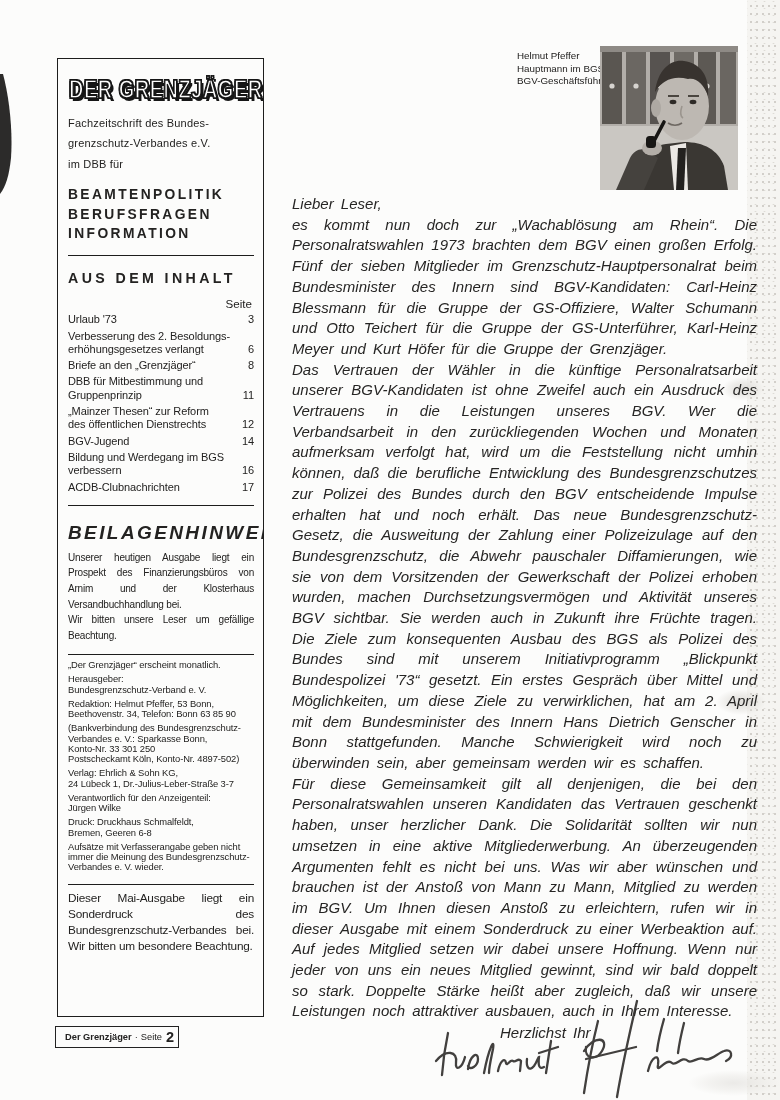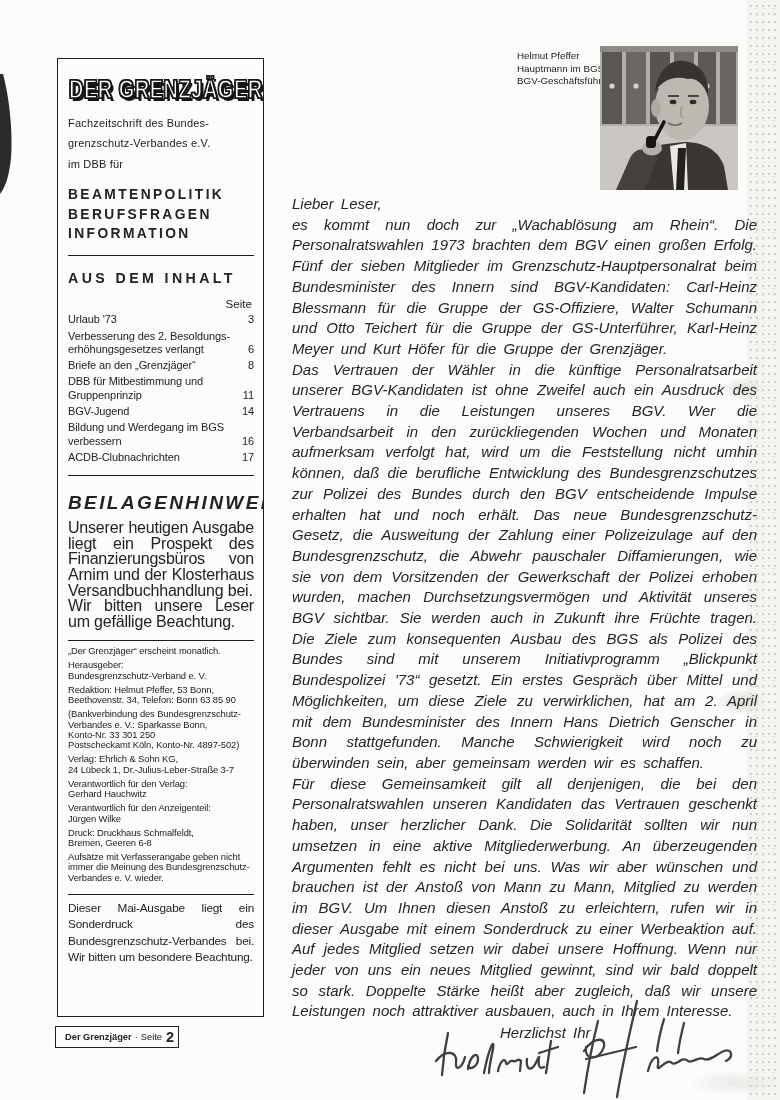--- a/index.html
+++ b/index.html
@@ -32,21 +32,21 @@
   .subtitle{margin-top:12px;font-size:11px;line-height:20.3px;letter-spacing:.2px;}
   .keywords{margin-top:11px;font-weight:bold;font-size:13.8px;line-height:19.8px;letter-spacing:2.4px;}
   .rule{border-top:1.7px solid #1d1d1c;margin-top:11px;}
   .toc-heading{margin-top:14px;font-weight:bold;font-size:14.2px;letter-spacing:3.4px;}
   .seite{margin-top:11px;text-align:right;font-size:11.6px;padding-right:2px;}
   .toc{margin-top:3px;}
   .toc-row{position:relative;padding-right:17px;margin-top:3px;
     font-size:11px;line-height:13.3px;letter-spacing:-0.1px;white-space:pre-line;}
   .toc-page{position:absolute;right:0;bottom:0;width:16px;text-align:right;white-space:nowrap;}
   .b-heading{margin-top:16px;font-weight:bold;font-size:19px;letter-spacing:2.4px;font-style:italic;}
-  .b-body{margin-top:6px;font-size:16px;line-height:15.6px;letter-spacing:-0.2px;
+  .b-body{margin-top:6px;font-size:10px;line-height:15.6px;letter-spacing:-0.2px;
     white-space:pre-line;text-align:justify;}
   .imprint{margin-top:5px;}
   .imprint p{margin:0 0 3.6px 0;font-size:9.4px;line-height:10.4px;
     letter-spacing:-0.1px;white-space:pre-line;}
   .notice{margin-top:5px;font-size:11.8px;line-height:16.2px;letter-spacing:-0.2px;text-align:justify;}
 
   
   .page-box{position:absolute;left:55px;top:1026px;width:124px;height:22px;
     border:1.4px solid #222;box-sizing:border-box;display:flex;align-items:center;
     padding-left:9px;background:#fcfcfb;}
@@ -102,20 +102,22 @@
     <div class="toc-heading">AUS DEM INHALT</div>
     <div class="seite">Seite</div>
 
     <div class="toc">
       <div class="toc-row"><span>Urlaub '73</span><span class="toc-page">3</span></div>
       <div class="toc-row"><span>Verbesserung des 2. Besoldungs-
 erhöhungsgesetzes verlangt</span><span class="toc-page">6</span></div>
       <div class="toc-row"><span>Briefe an den „Grenzjäger“</span><span class="toc-page">8</span></div>
       <div class="toc-row"><span>DBB für Mitbestimmung und
 Gruppenprinzip</span><span class="toc-page">11</span></div>
+      <div class="toc-row"><span>„Mainzer Thesen“ zur Reform
+des öffentlichen Dienstrechts</span><span class="toc-page">12</span></div>
       <div class="toc-row"><span>BGV-Jugend</span><span class="toc-page">14</span></div>
       <div class="toc-row"><span>Bildung und Werdegang im BGS
 verbessern</span><span class="toc-page">16</span></div>
       <div class="toc-row"><span>ACDB-Clubnachrichten</span><span class="toc-page">17</span></div>
     </div>
 
     <div class="rule"></div>
 
     <div class="b-heading">BEILAGENHINWEIS</div>
     <div class="b-body">Unserer heutigen Ausgabe liegt ein Prospekt des Finanzierungsbüros von Arnim und der Klosterhaus Versandbuchhandlung bei.
@@ -128,22 +130,20 @@
       <p>Herausgeber:
 Bundesgrenzschutz-Verband e. V.</p>
       <p>Redaktion: Helmut Pfeffer, 53 Bonn,
 Beethovenstr. 34, Telefon: Bonn 63 85 90</p>
       <p>(Bankverbindung des Bundesgrenzschutz-
 Verbandes e. V.: Sparkasse Bonn,
 Konto-Nr. 33 301 250
 Postscheckamt Köln, Konto-Nr. 4897-502)</p>
       <p>Verlag: Ehrlich &amp; Sohn KG,
 24 Lübeck 1, Dr.-Julius-Leber-Straße 3-7</p>
-      <p>Verantwortlich für den Verlag:
-Gerhard Hauchwitz</p>
       <p>Verantwortlich für den Anzeigenteil:
 Jürgen Wilke</p>
       <p>Druck: Druckhaus Schmalfeldt,
 Bremen, Geeren 6-8</p>
       <p>Aufsätze mit Verfasserangabe geben nicht immer die Meinung des Bundesgrenzschutz-Verbandes e. V. wieder.</p>
     </div>
 
     <div class="rule"></div>
 
     <div class="notice">Dieser Mai-Ausgabe liegt ein Sonderdruck des Bundesgrenzschutz-Verbandes bei. Wir bitten um besondere Beachtung.</div>

